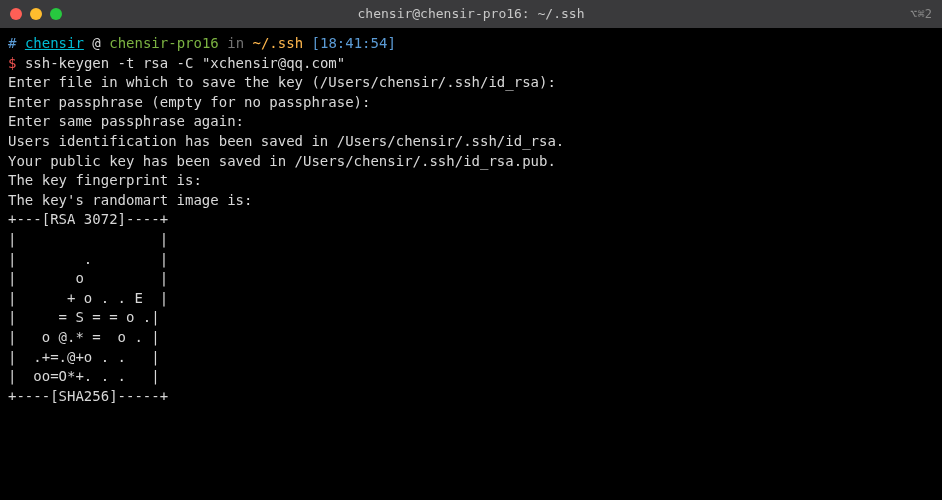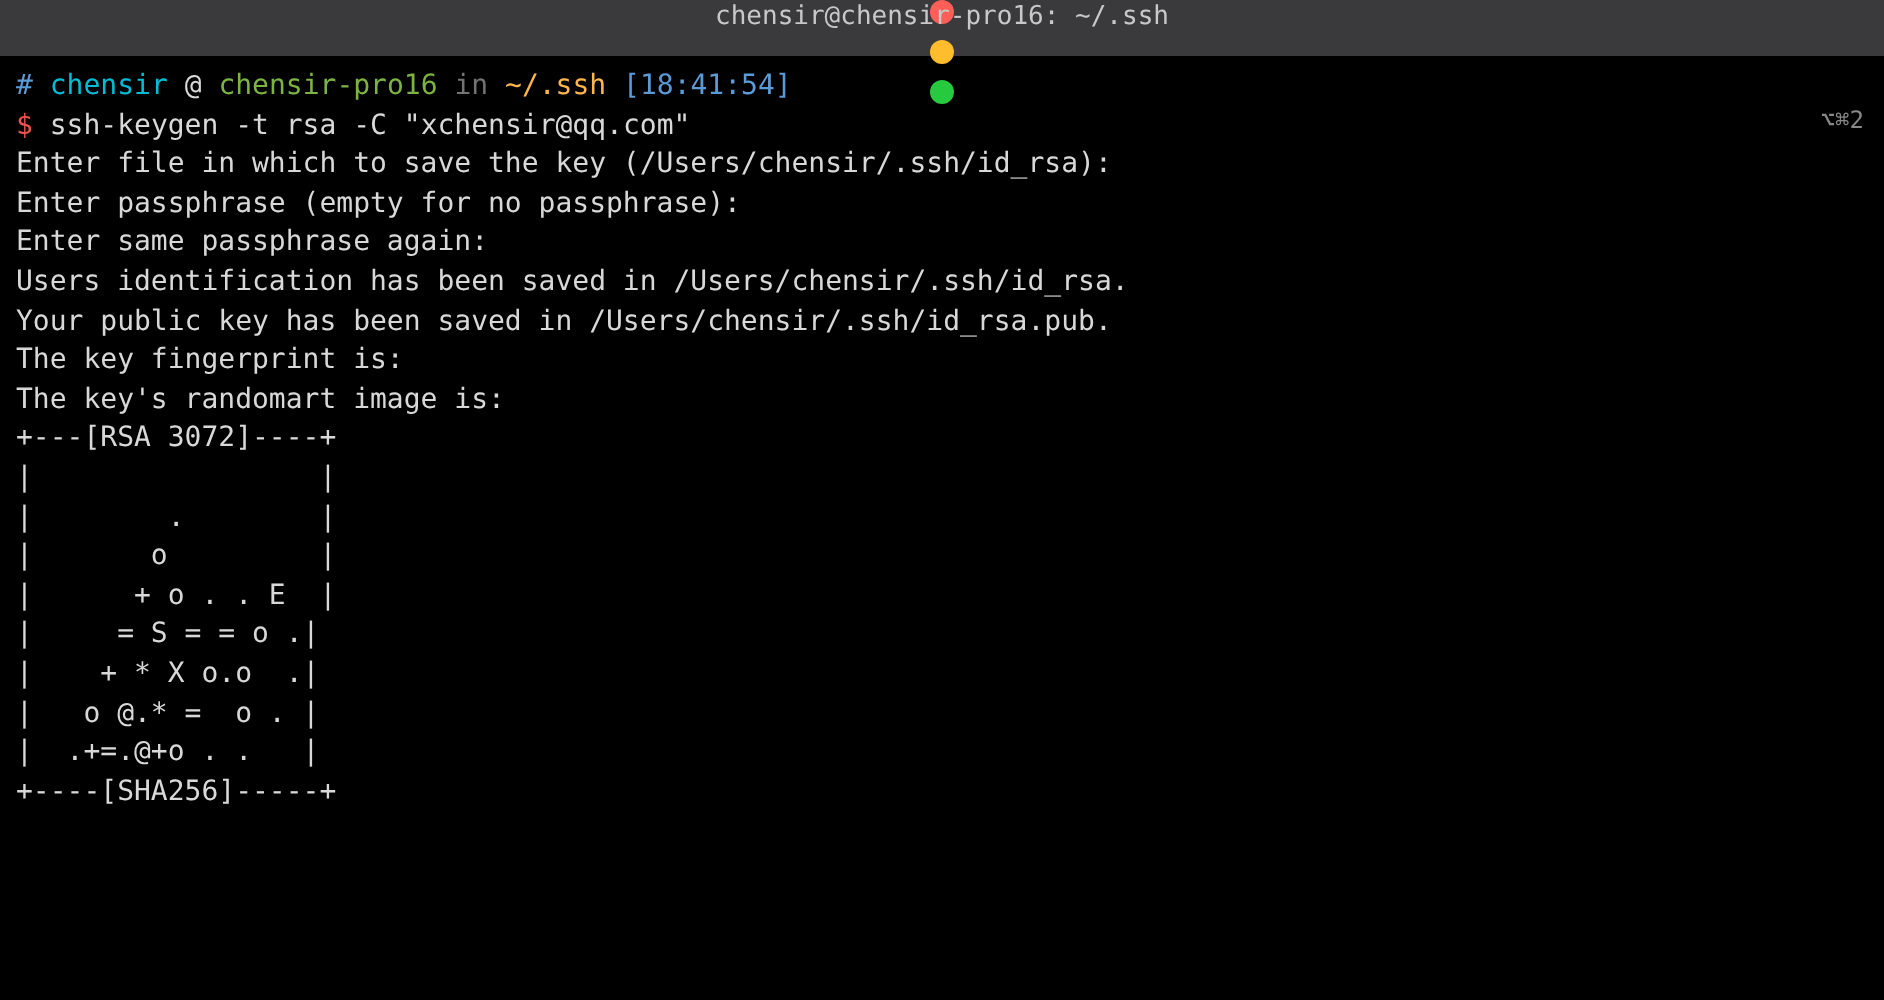--- a/index.html
+++ b/index.html
@@ -1,19 +1,18 @@
 <!DOCTYPE html>
 <html><head>
   <meta charset="utf-8">
   <style>
     * {
       margin: 0;
       padding: 0;
       box-sizing: border-box;
-      flex-direction: column;
     }
     body {
       background: #1a1a1a;
       font-family: "Menlo", "Monaco", "Consolas", monospace;
       font-size: 14px;
       line-height: 1.4;
       color: #d8d8d8;
       width: 942px;
       height: 500px;
       overflow: hidden;
@@ -55,21 +54,21 @@
       padding: 6px 8px;
       background: #000000;
       height: calc(100% - 28px);
       overflow: hidden;
     }
     .line {
       white-space: pre;
       font-family: "Menlo", "Monaco", "Consolas", monospace;
     }
     .prompt-hash { color: #5b9bd5; }
-    .prompt-user { color: #00bcd4; }
+    .prompt-user { color: #00bcd4; text-decoration: underline; }
     .prompt-at { color: #d8d8d8; }
     .prompt-host { color: #7cb342; }
     .prompt-in { color: #737373; }
     .prompt-path { color: #ffb74d; }
     .prompt-time { color: #5b9bd5; }
     .prompt-dollar { color: #ef5350; }
     .cmd-string { color: #d8d8d8; }
     .output { color: #d8d8d8; }
   </style>
 </head>
@@ -94,17 +93,17 @@
   <div class="line output">Users identification has been saved in /Users/chensir/.ssh/id_rsa.</div>
   <div class="line output">Your public key has been saved in /Users/chensir/.ssh/id_rsa.pub.</div>
   <div class="line output">The key fingerprint is:</div>
   <div class="line output">The key's randomart image is:</div>
   <div class="line output">+---[RSA 3072]----+</div>
   <div class="line output">|                 |</div>
   <div class="line output">|        .        |</div>
   <div class="line output">|       o         |</div>
   <div class="line output">|      + o . . E  |</div>
   <div class="line output">|     = S = = o .|</div>
-  <div class="line output">|    + * X o.o  .|</div>
   <div class="line output">|   o @.* =  o . |</div>
   <div class="line output">|  .+=.@+o . .   |</div>
+  <div class="line output">|  oo=O*+. . .   |</div>
   <div class="line output">+----[SHA256]-----+</div>
 </div>
 
 </body></html>

